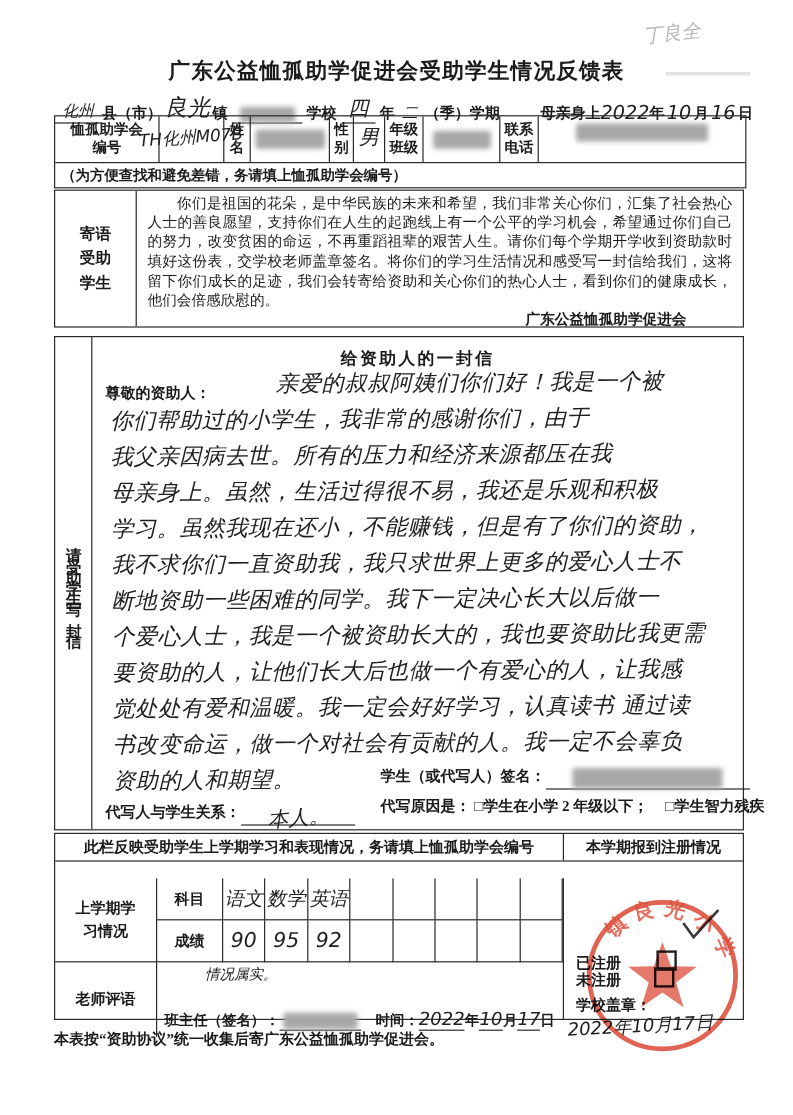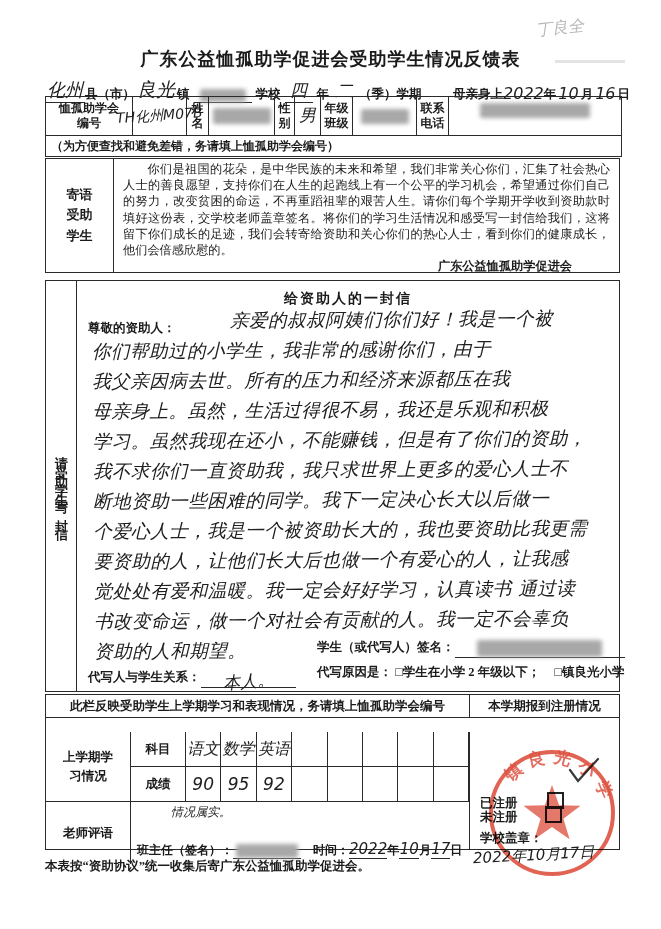--- a/index.html
+++ b/index.html
@@ -19,21 +19,21 @@
   }
   .hw-lt{color:#b7b7b7;}
   .uline{display:inline-block;border-bottom:1px solid #2a2a2a;text-align:center;}
   .redact{display:inline-block;background:#a8a8a8;filter:blur(2px);border-radius:2px;vertical-align:middle;}
   
   .annot{left:536px;top:18px;font-size:16px;transform:rotate(-6deg);}
   
   .title{left:0;top:47px;width:661px;text-align:center;font-size:18px;letter-spacing:1px;}
   
   .info-line{left:45px;top:77px;width:585px;font-size:12.5px;font-weight:600;display:flex;align-items:flex-end;white-space:nowrap;}
-  .info-line .hw{font-size:18px;}
+  .info-line .hw{font-size:13px;}
   
   .stu-table{left:45px;top:96px;width:575px;border:1.4px solid #2a2a2a;font-size:12px;font-weight:600;}
   .stu-row1{display:grid;grid-template-columns:87px 54px 22px 66px 20px 26px 32px 64px 32px 1fr;height:38px;border-bottom:1px solid #2a2a2a;}
   .stu-cell{border-right:1px solid #2a2a2a;display:flex;align-items:center;justify-content:center;text-align:center;line-height:1.25;overflow:visible;}
   .stu-cell:last-child{border-right:none;}
   .stu-note{height:20px;display:flex;align-items:center;padding-left:5px;font-size:12px;font-weight:600;}
   
   .msg-box{left:45px;top:158px;width:573px;height:113px;border:1.4px solid #2a2a2a;display:flex;}
   .msg-side{width:67px;border-right:1px solid #2a2a2a;display:flex;align-items:center;justify-content:center;}
   .msg-side-label{width:28px;font-size:13px;font-weight:700;line-height:1.55;word-break:break-all;text-align:center;}
@@ -176,21 +176,21 @@
     <div class="sig-row">
       <span>学生（或代写人）签名：</span><span class="uline" style="min-width:170px;"><span class="redact" style="width:125px;height:17px;"></span></span>
     </div>
     <div class="rel-row">
       <span>代写人与学生关系：</span><span class="uline" style="min-width:95px;"><span class="hw" style="font-size:17px;display:inline-block;transform:translateY(6px) rotate(-5deg);">本人。</span></span>
     </div>
     <div class="reason-row">
       <span>代写原因是：</span>
       <span>□学生在小学 2 年级以下；</span>
       <span style="display:inline-block;width:8px;"></span>
-      <span>□镇良光小学</span>
+      <span>□学生智力残疾</span>
     </div>
   </div>
 </div>
 
 <div class="abs st">
   <div class="st-hdr">
     <div class="st-hdr-l">此栏反映受助学生上学期学习和表现情况，务请填上恤孤助学会编号</div>
     <div class="st-hdr-r">本学期报到注册情况</div>
   </div>
   <div class="st-body">

